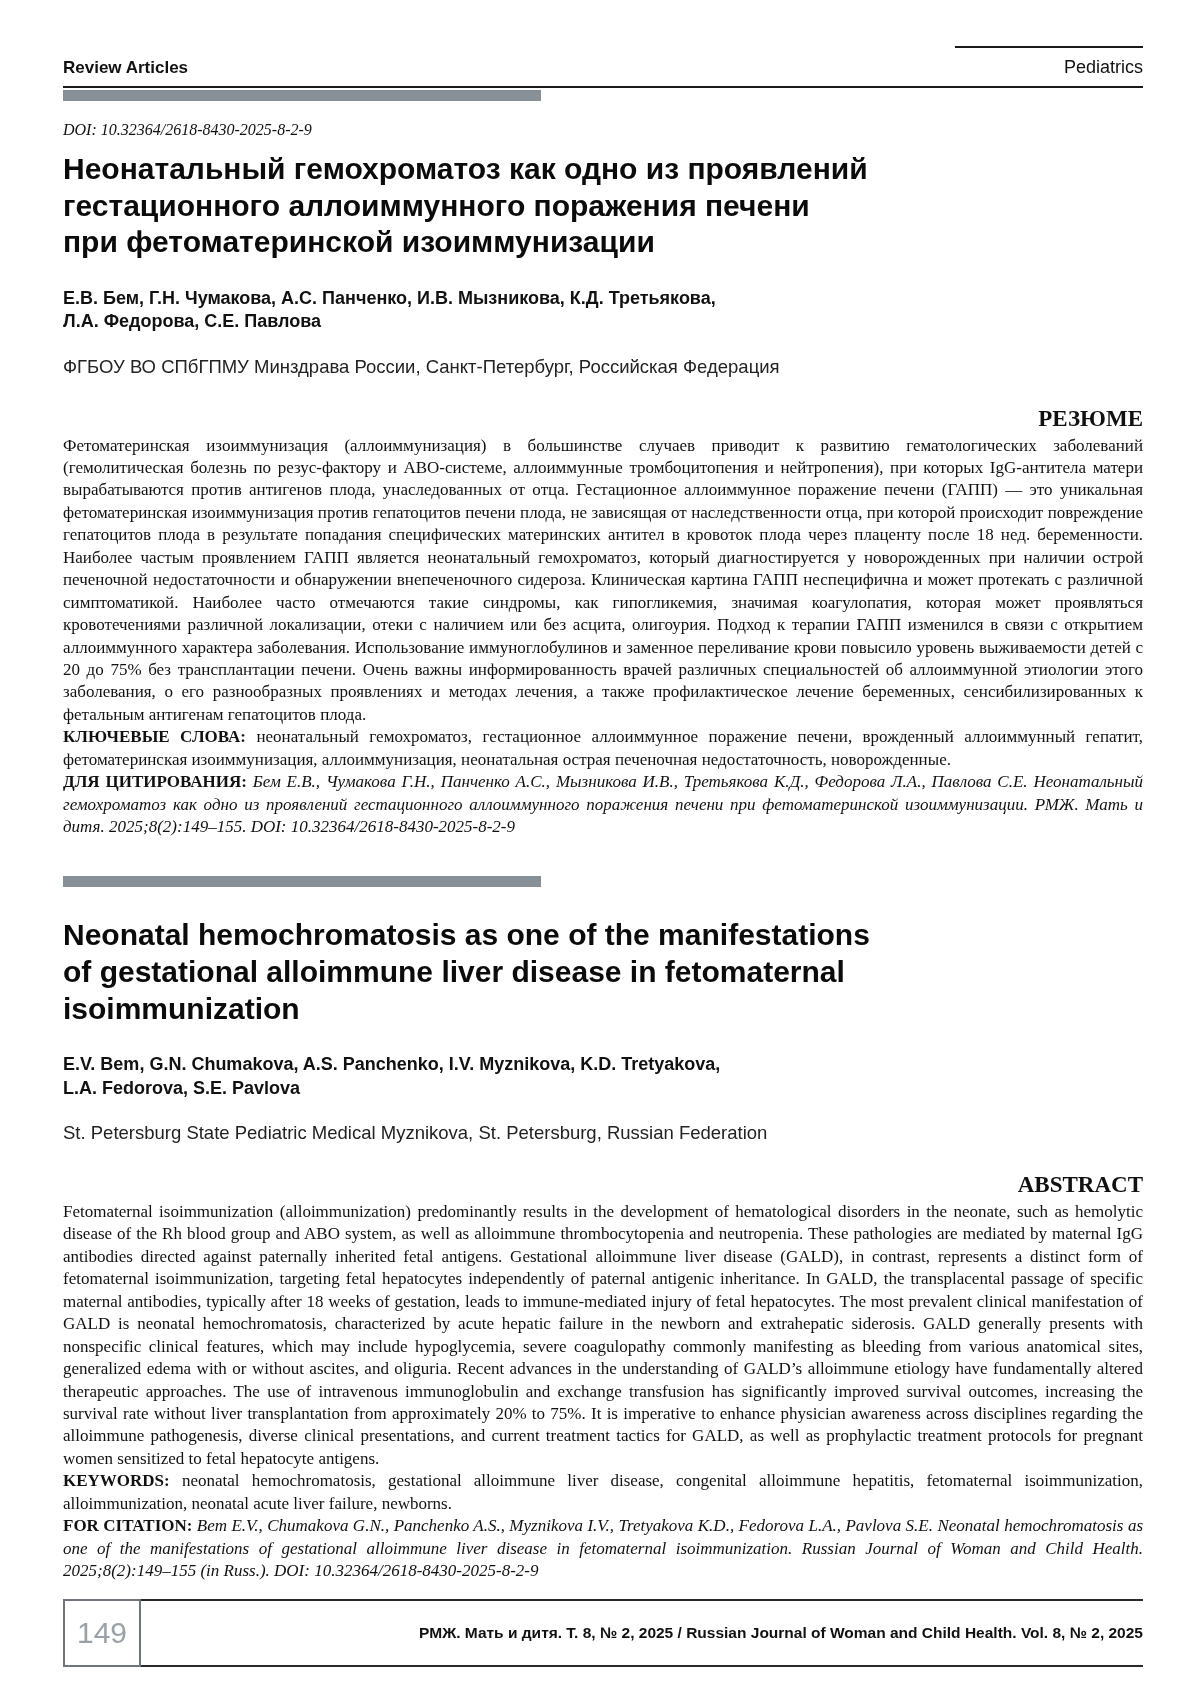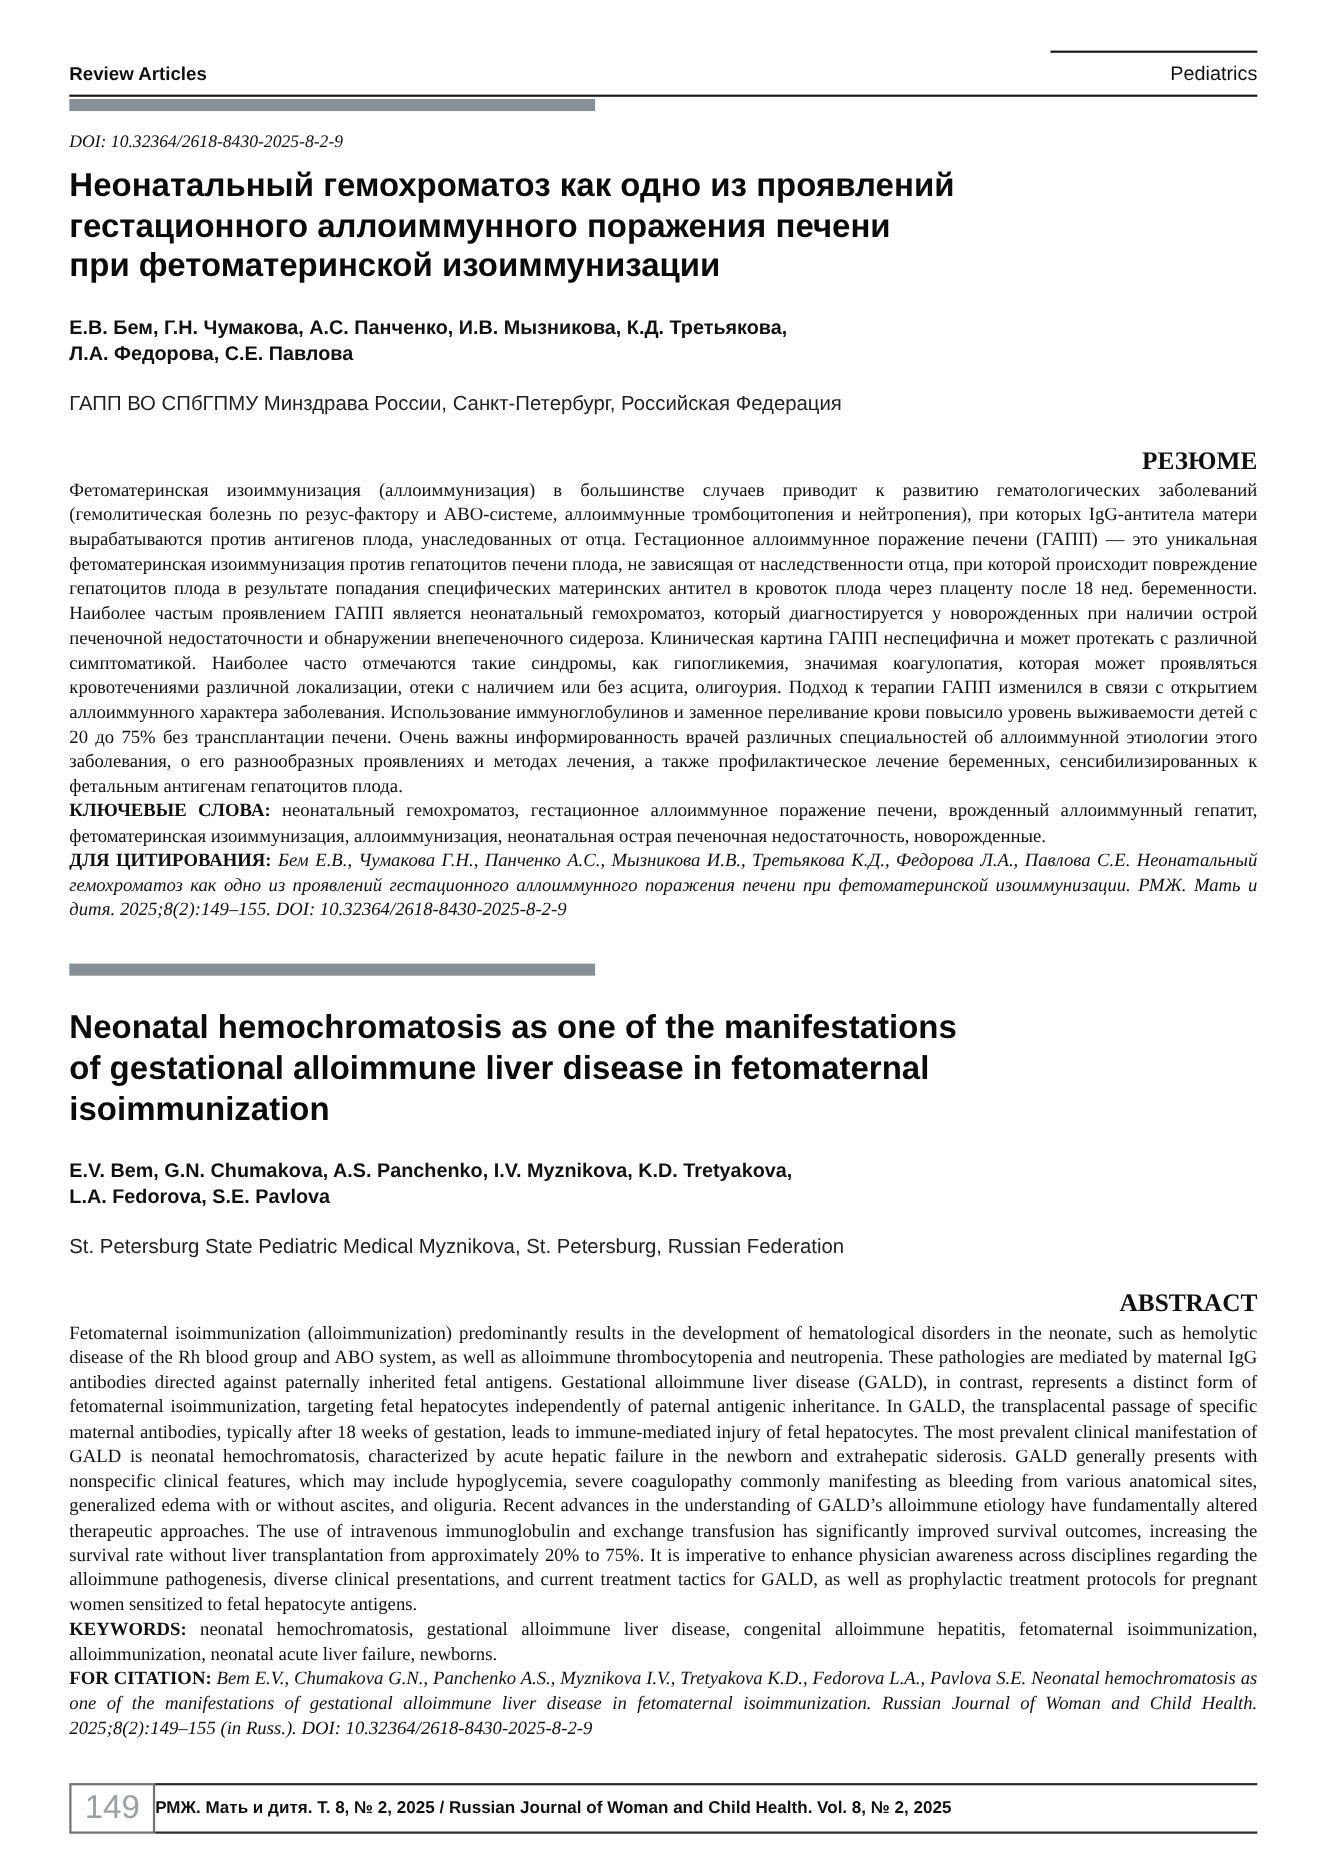--- a/index.html
+++ b/index.html
@@ -30,26 +30,26 @@
   .abs-head { font-family:Liberation Serif, serif; font-weight:bold; font-size:23px; margin-top:28px; margin-bottom:3px;text-align:right; }
   .abs { font-size:17px; line-height:1.32; text-align:justify; }
   .lbl { font-weight:bold; }
 
   .divider-bar { width:478px; height:11px; background:#879097; margin-top:38px; }
   .en .title { margin-top:30px; }
 
   
   .footer { position:absolute; left:63px; right:57px; bottom:30px; display:flex; align-items:stretch; }
   .page-num-box {
-    border:2px solid #6f7competitive7a; border:2px solid #6f757a; padding:4px 12px; display:flex; align-items:flex-start; justify-content:center;
+    border:2px solid #6f7competitive7a; border:2px solid #6f757a; padding:15px 12px; display:flex; align-items:flex-start; justify-content:center;
     font-family:"Liberation Sans", sans-serif; font-size:30px; color:#9aa1a7; min-width:68px;
   }
   .footer-center {
     flex:1; border-top:2px solid #2a2a2a; border-bottom:2px solid #2a2a2a;
-    display:flex; align-items:center; justify-content:flex-start;
+    display:flex; align-items:center; justify-content:flex-end;
     font-family:"Liberation Sans", sans-serif; font-weight:bold; font-size:15.5px;
   }
 </style>
 </head>
 <body>
 
 <div class="page">
 
   <header>
     <div class="rule-right"></div>
@@ -62,21 +62,21 @@
   </header>
 
   <section class="ru">
     <p class="doi">DOI: 10.32364/2618-8430-2025-8-2-9</p>
     <h1 class="title">Неонатальный гемохроматоз как одно из проявлений
 гестационного аллоиммунного поражения печени
 при фетоматеринской изоиммунизации</h1>
     <div class="byline">
       <p class="authors">Е.В. Бем, Г.Н. Чумакова, А.С. Панченко, И.В. Мызникова, К.Д. Третьякова,
 Л.А. Федорова, С.Е. Павлова</p>
-      <p class="affiliation">ГАПП ВО СПбГПМУ Минздрава России, Санкт-Петербург, Российская Федерация</p>
+      <p class="affiliation">ФГБОУ ВО СПбГПМУ Минздрава России, Санкт-Петербург, Российская Федерация</p>
     </div>
     <h2 class="abs-head">РЕЗЮМЕ</h2>
     <p class="abs">Фетоматеринская изоиммунизация (аллоиммунизация) в большинстве случаев приводит к развитию гематологических заболеваний (гемолитическая болезнь по резус-фактору и АВО-системе, аллоиммунные тромбоцитопения и нейтропения), при которых IgG-антитела матери вырабатываются против антигенов плода, унаследованных от отца. Гестационное аллоиммунное поражение печени (ГАПП) — это уникальная фетоматеринская изоиммунизация против гепатоцитов печени плода, не зависящая от наследственности отца, при которой происходит повреждение гепатоцитов плода в результате попадания специфических материнских антител в кровоток плода через плаценту после 18 нед. беременности. Наиболее частым проявлением ГАПП является неонатальный гемохроматоз, который диагностируется у новорожденных при наличии острой печеночной недостаточности и обнаружении внепеченочного сидероза. Клиническая картина ГАПП неспецифична и может протекать с различной симптоматикой. Наиболее часто отмечаются такие синдромы, как гипогликемия, значимая коагулопатия, которая может проявляться кровотечениями различной локализации, отеки с наличием или без асцита, олигоурия. Подход к терапии ГАПП изменился в связи с открытием аллоиммунного характера заболевания. Использование иммуноглобулинов и заменное переливание крови повысило уровень выживаемости детей с 20 до 75% без трансплантации печени. Очень важны информированность врачей различных специальностей об аллоиммунной этиологии этого заболевания, о его разнообразных проявлениях и методах лечения, а также профилактическое лечение беременных, сенсибилизированных к фетальным антигенам гепатоцитов плода.</p>
     <p class="abs">
       <b class="lbl">КЛЮЧЕВЫЕ СЛОВА:</b>
       <span>неонатальный гемохроматоз, гестационное аллоиммунное поражение печени, врожденный аллоиммунный гепатит, фетоматеринская изоиммунизация, аллоиммунизация, неонатальная острая печеночная недостаточность, новорожденные.</span>
     </p>
     <p class="abs">
       <b class="lbl">ДЛЯ ЦИТИРОВАНИЯ:</b>
       <i>Бем Е.В., Чумакова Г.Н., Панченко А.С., Мызникова И.В., Третьякова К.Д., Федорова Л.А., Павлова С.Е. Неонатальный гемохроматоз как одно из проявлений гестационного аллоиммунного поражения печени при фетоматеринской изоиммунизации. РМЖ. Мать и дитя. 2025;8(2):149–155. DOI: 10.32364/2618-8430-2025-8-2-9</i>

